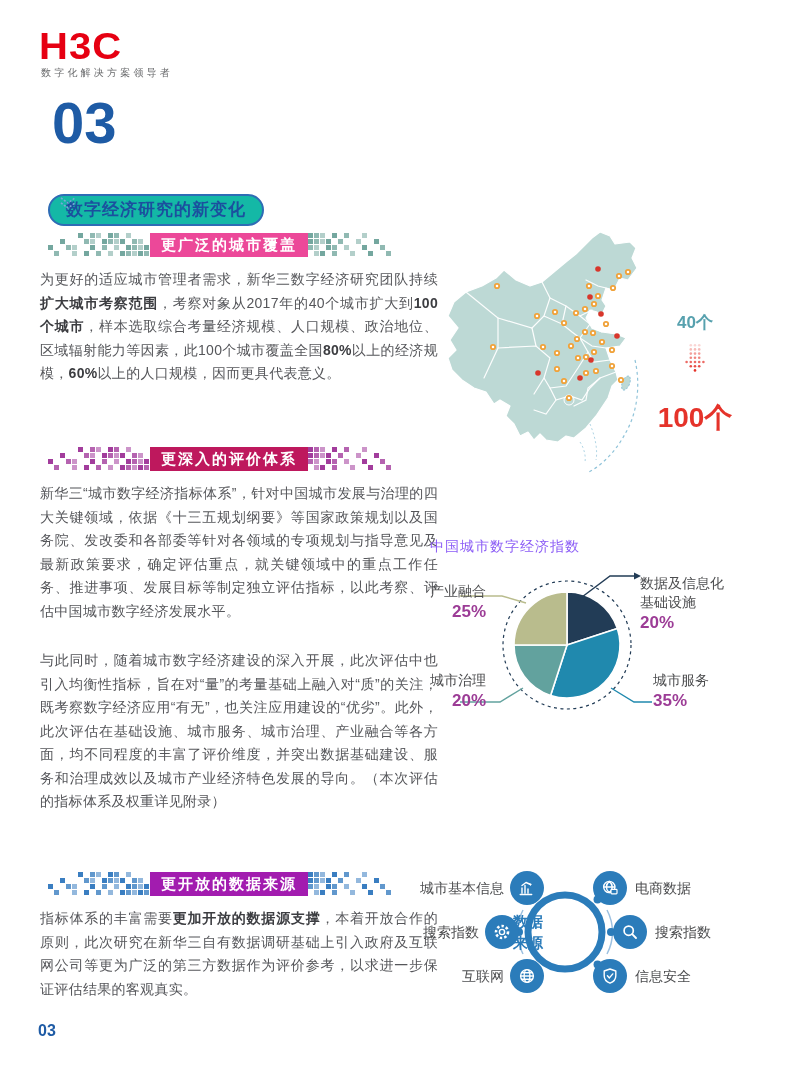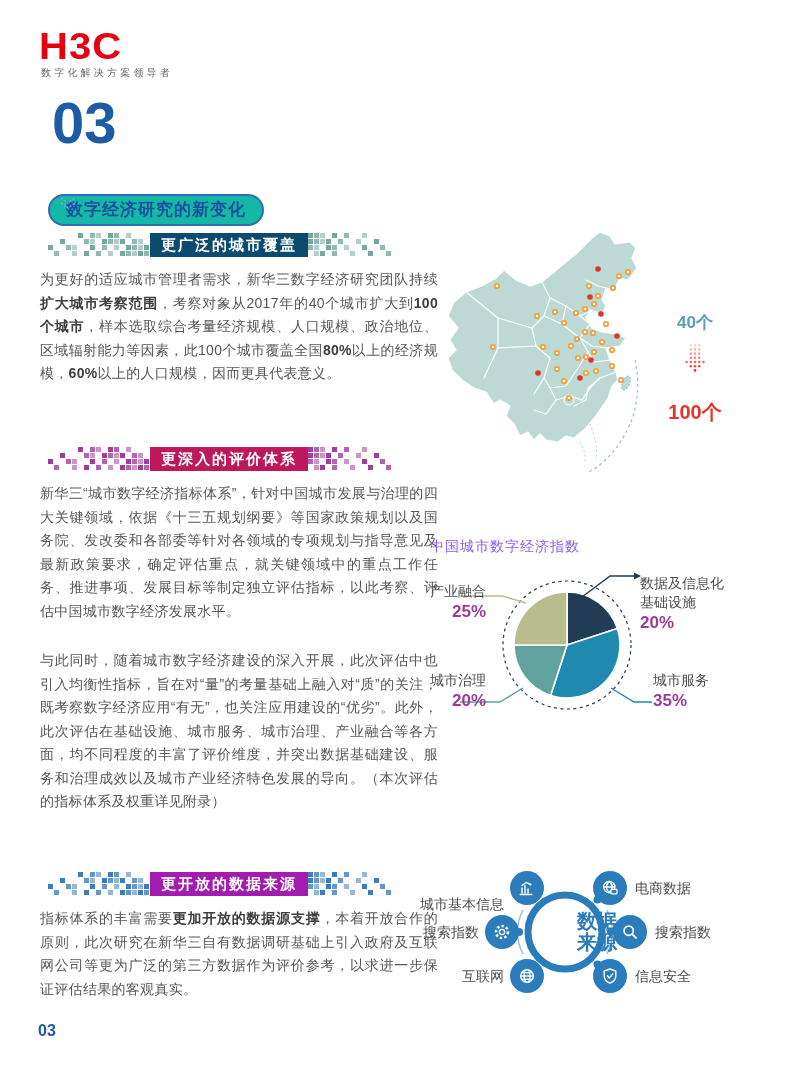--- a/index.html
+++ b/index.html
@@ -26,35 +26,35 @@
   .para{margin:11px 0 0 0;font-size:14px;line-height:23.5px;letter-spacing:.3px;
       color:#55565a;text-align:justify;}
   .para + .para{margin-top:26px;}
   .b{font-weight:700;color:#3c3d41;}
 
   
   #map-svg{position:absolute;left:440px;top:228px;}
   #count-block{position:absolute;left:650px;top:303px;width:90px;text-align:center;}
   #count-from{font-size:17px;font-weight:700;margin-top:8px;}
   #count-arrow{margin:5px auto 2px auto;display:block;}
-  #count-to{font-size:20px;font-weight:700;margin-top:24px;}
+  #count-to{font-size:28px;font-weight:700;margin-top:24px;}
 
   
   #pie-figure{position:absolute;left:430px;top:538px;width:360px;height:195px;}
   #pie-title{position:absolute;left:0;top:0;width:290px;text-align:left;
       font-size:14px;color:#8b5cf6;letter-spacing:1px;}
   #pie-svg{position:absolute;left:0;top:22px;}
   .pie-label{position:absolute;font-size:14px;color:#4c4d4f;line-height:19px;}
   .pie-label .pct{font-size:17px;font-weight:700;margin-top:1px;}
 
   
   #diagram{position:absolute;left:430px;top:862px;width:360px;height:148px;}
   #hub{position:absolute;}
-  #hub-text{position:absolute;width:104px;text-align:right;color:#2b7cba;
-      font-size:20px;font-weight:700;line-height:21px;}
+  #hub-text{position:absolute;width:104px;text-align:left;color:#2b7cba;
+      font-size:15px;font-weight:700;line-height:21px;}
   .ds-icon{position:absolute;width:34px;height:34px;border-radius:50%;background:#2b7cba;
       display:flex;align-items:center;justify-content:center;}
   .ds-label{position:absolute;font-size:14px;color:#4c4d4f;white-space:nowrap;line-height:16px;}
 
   #page-number{position:absolute;left:38px;top:1022px;font-size:16px;font-weight:700;color:#1e5ba5;}
 </style>
 </head>
 <body>
 
 <div id="page">
@@ -102,21 +102,21 @@
             <rect x="24" y="18" width="5" height="5" fill="#74a79f" opacity="0.55"></rect>
             <rect x="36" y="18" width="5" height="5" fill="#74a79f" opacity="1"></rect>
             <rect x="48" y="18" width="5" height="5" fill="#74a79f" opacity="0.8"></rect>
             <rect x="60" y="18" width="5" height="5" fill="#74a79f" opacity="0.55"></rect>
             <rect x="72" y="18" width="5" height="5" fill="#74a79f" opacity="1"></rect>
             <rect x="78" y="18" width="5" height="5" fill="#74a79f" opacity="0.8"></rect>
             <rect x="84" y="18" width="5" height="5" fill="#74a79f" opacity="0.55"></rect>
             <rect x="90" y="18" width="5" height="5" fill="#74a79f" opacity="1"></rect>
             <rect x="96" y="18" width="5" height="5" fill="#74a79f" opacity="0.8"></rect>
           </svg>
-          <div class="sec-band" style="background: #0c4a6e;">更广泛的城市覆盖</div>
+          <div class="sec-band" style="background: #ec4899;">更广泛的城市覆盖</div>
           <svg width="84" height="24" viewBox="0 0 84 24">
             <rect x="0" y="0" width="5" height="5" fill="#74a79f" opacity="1"></rect>
             <rect x="6" y="0" width="5" height="5" fill="#74a79f" opacity="0.8"></rect>
             <rect x="12" y="0" width="5" height="5" fill="#74a79f" opacity="0.55"></rect>
             <rect x="24" y="0" width="5" height="5" fill="#74a79f" opacity="1"></rect>
             <rect x="36" y="0" width="5" height="5" fill="#74a79f" opacity="0.8"></rect>
             <rect x="54" y="0" width="5" height="5" fill="#74a79f" opacity="0.55"></rect>
             <rect x="0" y="6" width="5" height="5" fill="#74a79f" opacity="1"></rect>
             <rect x="6" y="6" width="5" height="5" fill="#74a79f" opacity="0.8"></rect>
             <rect x="12" y="6" width="5" height="5" fill="#74a79f" opacity="0.55"></rect>
@@ -430,21 +430,21 @@
         <div>数据</div>
         <div>来源</div>
       </div>
       <div class="ds-icon" style="left: 80px; top: 9px;">
         <svg width="20" height="20" viewBox="0 0 20 20">
       <path fill="none" stroke="#fff" stroke-width="1.4" stroke-linecap="round" stroke-linejoin="round" d="M5,15V10 M8,15V7.5 M11,15V11 M3.2,16.5h11.5"></path>
       <path fill="none" stroke="#fff" stroke-width="1.4" stroke-linecap="round" stroke-linejoin="round" d="M5,7.5 L9,4.5 L13.5,6.5"></path>
           <polygon fill="#fff" points="14.8,5.9 11.8,5.2 13.5,8"></polygon>
         </svg>
       </div>
-      <div class="ds-label" style="top: 18px; right: 286px; margin-top: 16px;">城市基本信息</div>
+      <div class="ds-label" style="top: 18px; right: 286px;">城市基本信息</div>
       <div class="ds-icon" style="left: 163px; top: 9px;">
         <svg width="20" height="20" viewBox="0 0 20 20">
       <circle fill="none" stroke="#fff" stroke-width="1.4" stroke-linecap="round" stroke-linejoin="round" cx="9.3" cy="9" r="5.6"></circle>
           <path fill="none" stroke="#fff" stroke-width="1.4" stroke-linecap="round" stroke-linejoin="round" d="M3.9,9h10.8 M9.3,3.4c-4,3.4-4,7.8,0,11.2 M9.3,3.4c4,3.4,4,7.8,0,11.2"></path>
       <rect x="11" y="11.4" width="6" height="4.4" rx="0.8" fill="#2b7cba" stroke="#fff" stroke-width="1.2"></rect>
         </svg>
       </div>
       <div class="ds-label" style="top: 18px; left: 205px;">电商数据</div>
       <div class="ds-icon" style="left: 55px; top: 53px;">
         <svg width="20" height="20" viewBox="0 0 20 20">

